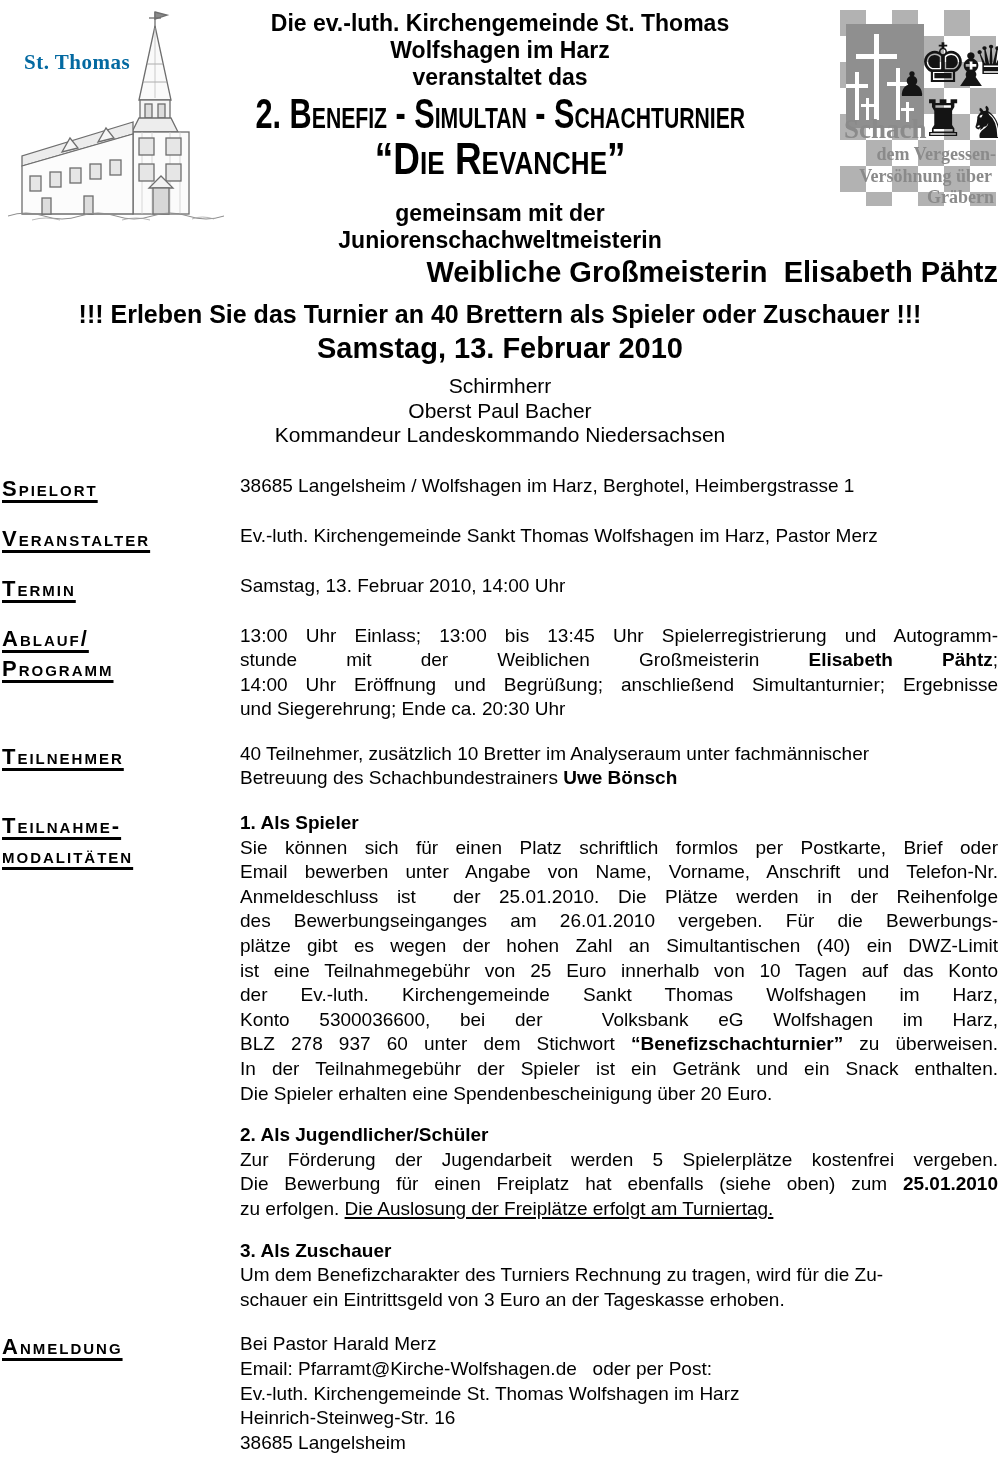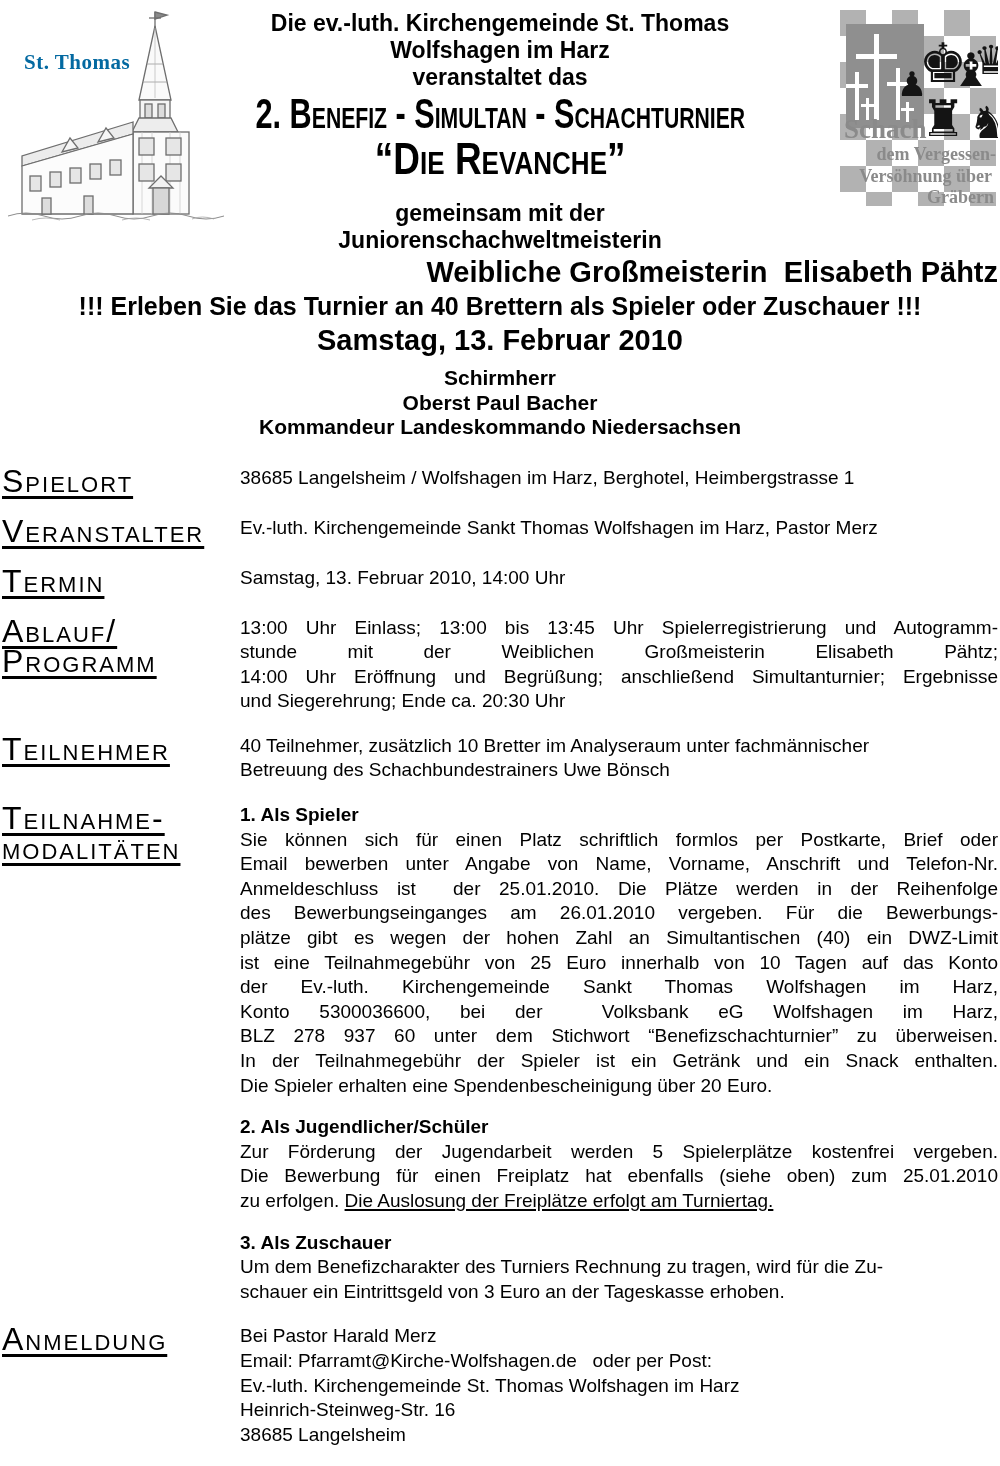--- a/index.html
+++ b/index.html
@@ -18,38 +18,38 @@
     font-size:21px;color:#0369a1;letter-spacing:.5px;
   }
   .chess-logo{position:absolute;right:0;top:0;width:158px;height:196px;}
   .h-line{font-weight:bold;font-size:23px;line-height:27px;white-space:pre-wrap;}
   .h-title{font-weight:bold;font-size:42px;line-height:46px;font-variant:small-caps;}
   .h-sub{font-weight:bold;font-size:44px;line-height:44px;font-variant:small-caps;}
   .cond{display:inline-block;transform:scaleX(.73);transform-origin:50% 50%;white-space:nowrap;}
   .cond2{display:inline-block;transform:scaleX(.84);transform-origin:50% 50%;white-space:nowrap;}
   .h-with{margin-top:19px;}
   .h-champ{font-weight:bold;font-size:29px;line-height:36px;white-space:pre-wrap;text-align:right;}
-  .h-banner{font-weight:bold;font-size:25px;line-height:32px;}
+  .h-banner{font-weight:bold;font-size:25px;line-height:32px;margin-top:8px;}
   .h-date{font-weight:bold;font-size:29px;line-height:36px;}
-  .h-pat{font-weight:bold;font-size:21px;line-height:24.5px;}
+  .h-pat{font-weight:normal;font-size:21px;line-height:24.5px;}
   .h-pat.first{margin-top:8px;}
   
   .sections{margin-top:26px;}
   .section{display:flex;margin-bottom:20px;}
   .section:last-child{margin-bottom:16px;}
   .s-label{width:238px;flex:none;}
   .s-label-line{
-    font-weight:normal;font-size:32px;line-height:30px;
+    font-weight:bold;font-size:22px;line-height:30px;
     font-variant:small-caps;letter-spacing:2px;
     text-decoration:underline;text-decoration-thickness:2.5px;text-underline-offset:4px;
   }
   .s-content{flex:1;font-size:19px;line-height:24.6px;}
   .line{white-space:pre-wrap;}
   .jl{text-align:justify;text-align-last:justify;}
-  .bold{font-weight:normal;}
+  .bold{font-weight:bold;}
   .ul{text-decoration:underline;text-decoration-thickness:1.5px;text-underline-offset:2px;}
   .b-head{font-weight:bold;}
   .para + .b-head{margin-top:17px;}
 </style>
 </head>
 <body>
 
 <div class="page">
 
   <div class="hdr">

